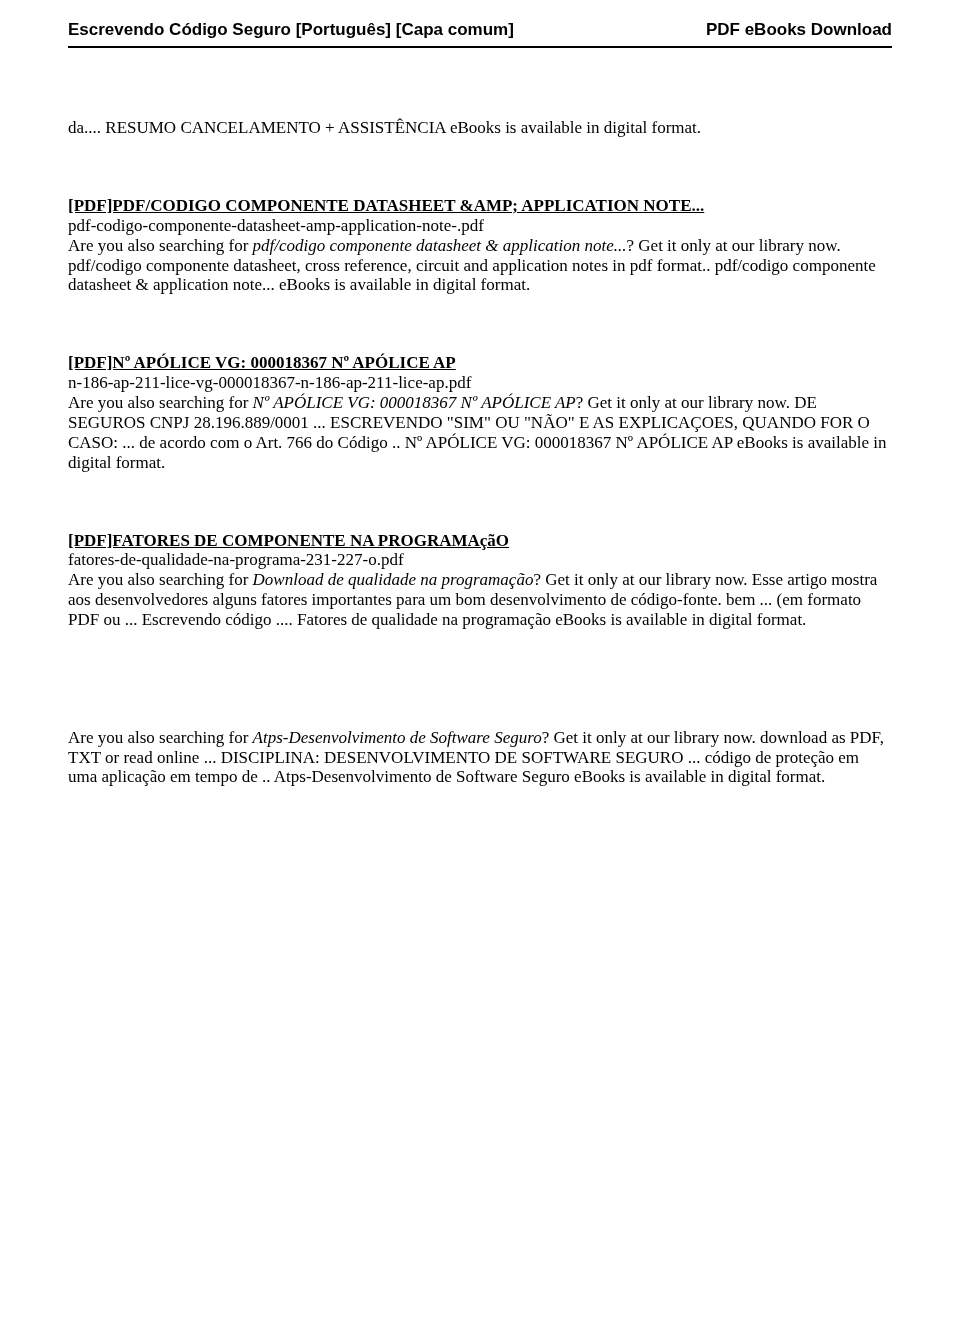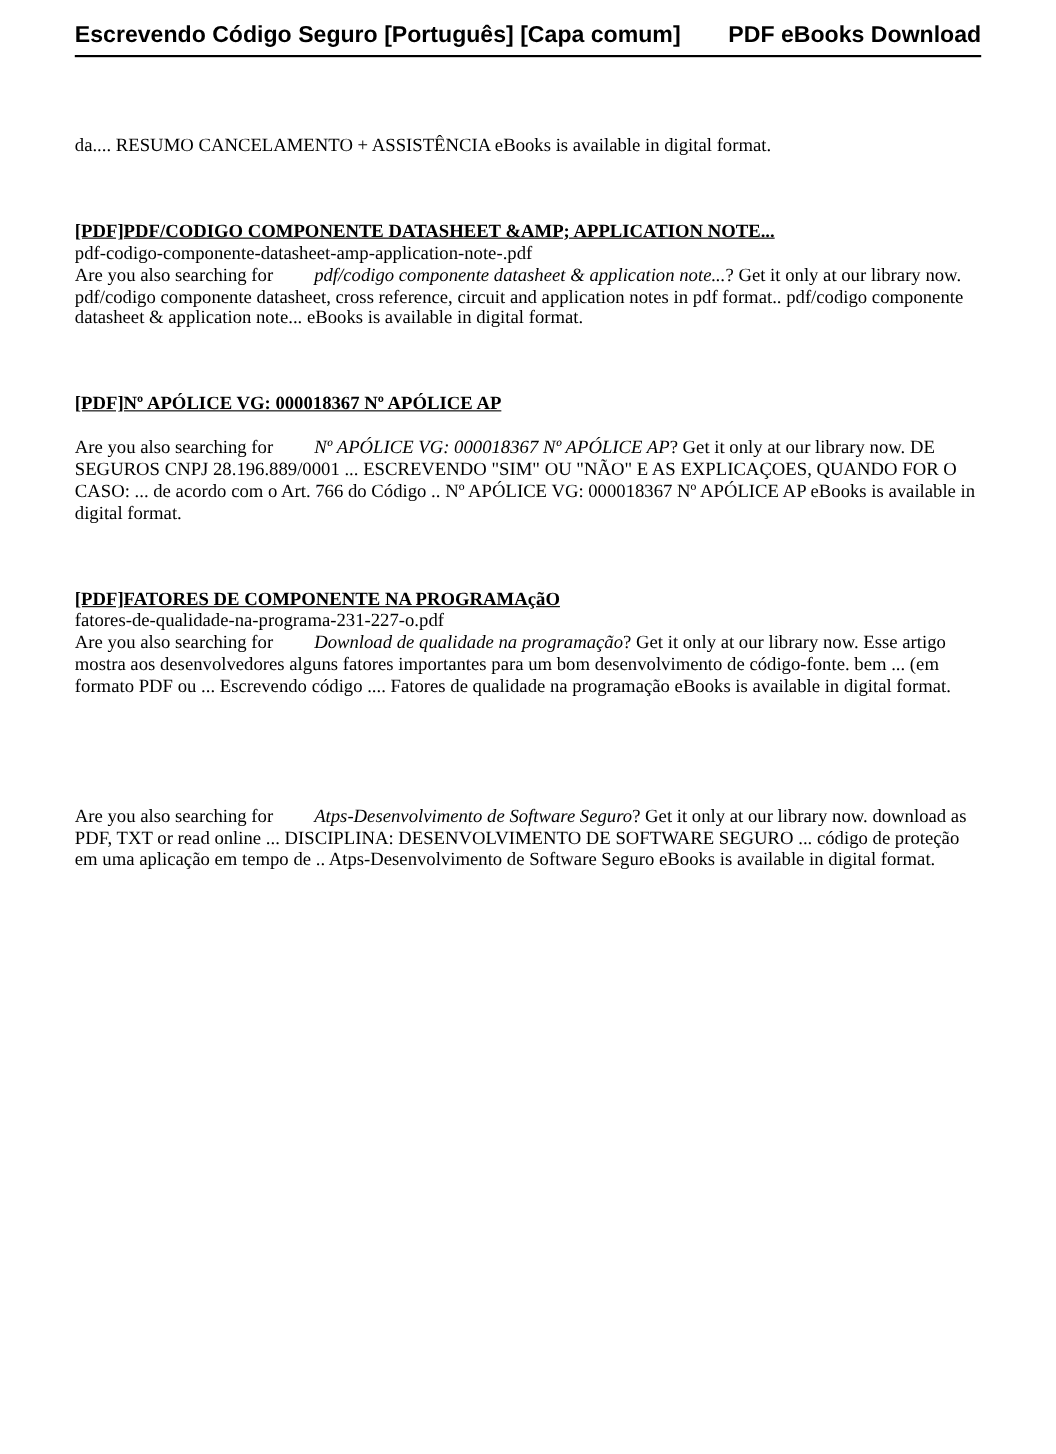--- a/index.html
+++ b/index.html
@@ -11,42 +11,41 @@
     color: #000000;
   }
   .page {
     padding: 20px 68px 40px 68px;
   }
   .header-row {
     display: flex;
     justify-content: space-between;
     font-family: Arial, Helvetica, sans-serif;
     font-weight: bold;
-    font-size: 21px;
+    font-size: 17px;
     margin-bottom: 6px;
   }
   .divider {
     border: none;
     border-top: 2px solid #000000;
     margin: 0 0 70px 0;
   }
   .body-text {
     font-size: 17px;
     line-height: 1.17;
   }
   .section {
     margin-bottom: 58px;
   }
   .section-title {
     font-weight: bold;
     text-decoration: underline;
   }
   .italic {
     font-style: italic;
-    margin-left: 33px;
   }
 </style>
 </head>
 <body>
 
 <div class="page">
 
   <div class="header-row">
     <span>Escrevendo Código Seguro [Português]  [Capa comum]</span>
     <span>PDF eBooks Download</span>
@@ -58,21 +57,21 @@
     <div class="section">da.... RESUMO CANCELAMENTO + ASSISTÊNCIA eBooks is available in digital format.</div>
 
     <div class="section">
       <span class="section-title">[PDF]PDF/CODIGO COMPONENTE DATASHEET &amp;AMP; APPLICATION NOTE...</span><br>
       <span>pdf-codigo-componente-datasheet-amp-application-note-.pdf</span><br>
       <span>Are you also searching for </span><span class="italic">pdf/codigo componente datasheet &amp; application note...</span><span>? Get it only at our library now. pdf/codigo componente datasheet, cross reference, circuit and application notes in pdf format.. pdf/codigo componente datasheet &amp; application note... eBooks is available in digital format.</span>
     </div>
 
     <div class="section">
       <span class="section-title">[PDF]Nº APÓLICE VG: 000018367 Nº APÓLICE AP</span><br>
-      <br>
+      <span>n-186-ap-211-lice-vg-000018367-n-186-ap-211-lice-ap.pdf</span><br>
       <span>Are you also searching for </span><span class="italic">Nº APÓLICE VG: 000018367 Nº APÓLICE AP</span><span>? Get it only at our library now. DE SEGUROS CNPJ 28.196.889/0001 ... ESCREVENDO "SIM" OU "NÃO" E AS EXPLICAÇOES, QUANDO FOR O CASO: ... de acordo com o Art. 766 do Código .. Nº APÓLICE VG: 000018367 Nº APÓLICE AP eBooks is available in digital format.</span>
     </div>
 
     <div class="section">
       <span class="section-title">[PDF]FATORES DE COMPONENTE NA PROGRAMAçãO</span><br>
       <span>fatores-de-qualidade-na-programa-231-227-o.pdf</span><br>
       <span>Are you also searching for </span><span class="italic">Download de qualidade na programação</span><span>? Get it only at our library now. Esse artigo mostra aos desenvolvedores alguns fatores importantes para um bom desenvolvimento de código-fonte. bem ... (em formato PDF ou ... Escrevendo código .... Fatores de qualidade na programação eBooks is available in digital format.</span>
     </div>
 
     <div class="section">

